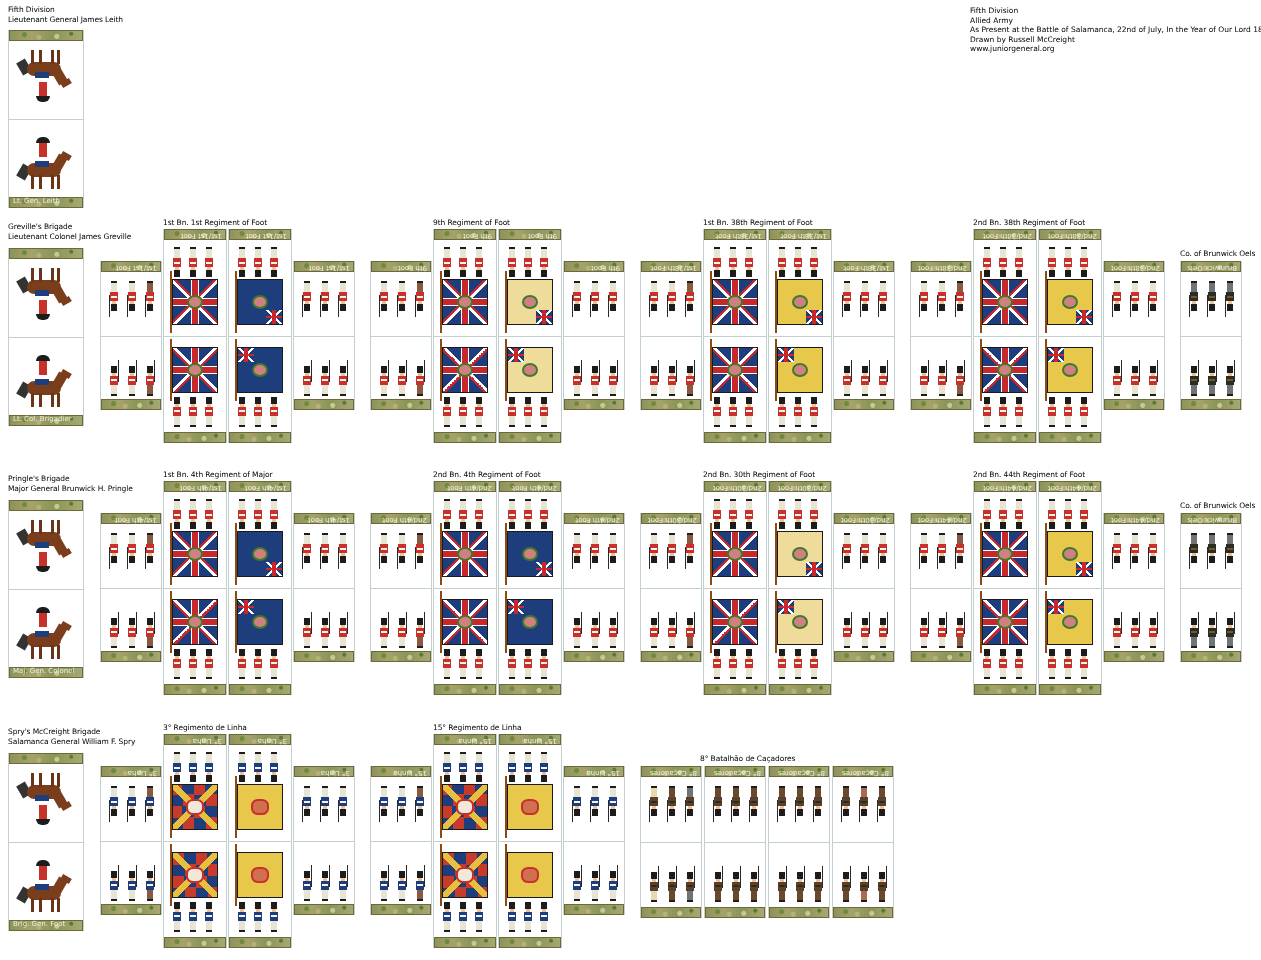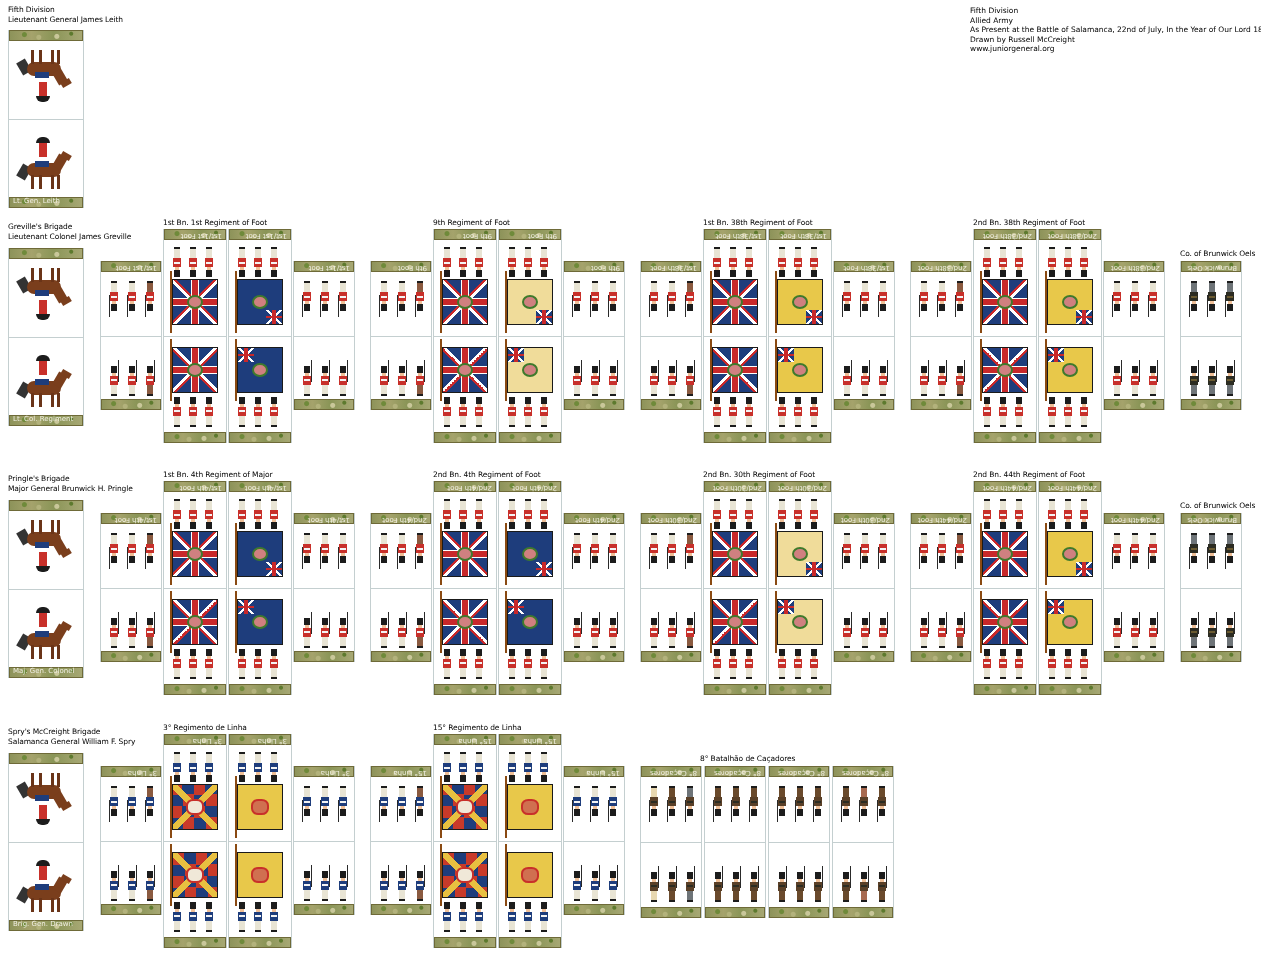--- a/index.html
+++ b/index.html
@@ -142,21 +142,21 @@
         <div class="leg" style="left:22px"></div>
         <div class="leg" style="left:34px"></div>
         <div class="leg" style="left:40px"></div>
       </div>
     </div>
     <div class="abs txt" style="left:8px; top:222px;">Greville's Brigade</div>
     <div class="abs txt" style="left:8px; top:232px;">Lieutenant Colonel James Greville</div>
     <div class="stand" style="left:8px; top:248px; width:76px; height:178px;">
       <div class="grass top"></div>
       <div class="grass bottom">
-        <div class="banner-text bottom">Lt. Col. Regiment</div>
+        <div class="banner-text bottom">Lt. Col. Brigadier</div>
       </div>
       <div class="divider" style="top:89px"></div>
       <div class="horse flip" style="left:8px; top:20px;">
         <div class="tail"></div>
         <div class="body"></div>
         <div class="neck"></div>
         <div class="head"></div>
         <div class="saddle"></div>
         <div class="rider"></div>
         <div class="hat"></div>
@@ -2344,21 +2344,21 @@
         <div class="legs" style="top:19px; background:#6e7478"></div>
         <div class="boots" style="top:28px"></div>
         <div class="musket" style="top:-6px"></div>
       </div>
     </div>
     <div class="abs txt" style="left:8px; top:727px;">Spry's McCreight Brigade</div>
     <div class="abs txt" style="left:8px; top:737px;">Salamanca General William F. Spry</div>
     <div class="stand" style="left:8px; top:753px; width:76px; height:178px;">
       <div class="grass top"></div>
       <div class="grass bottom">
-        <div class="banner-text bottom">Brig. Gen. Drawn</div>
+        <div class="banner-text bottom">Brig. Gen. Foot</div>
       </div>
       <div class="divider" style="top:89px"></div>
       <div class="horse flip" style="left:8px; top:20px;">
         <div class="tail"></div>
         <div class="body"></div>
         <div class="neck"></div>
         <div class="head"></div>
         <div class="saddle"></div>
         <div class="rider"></div>
         <div class="hat"></div>

